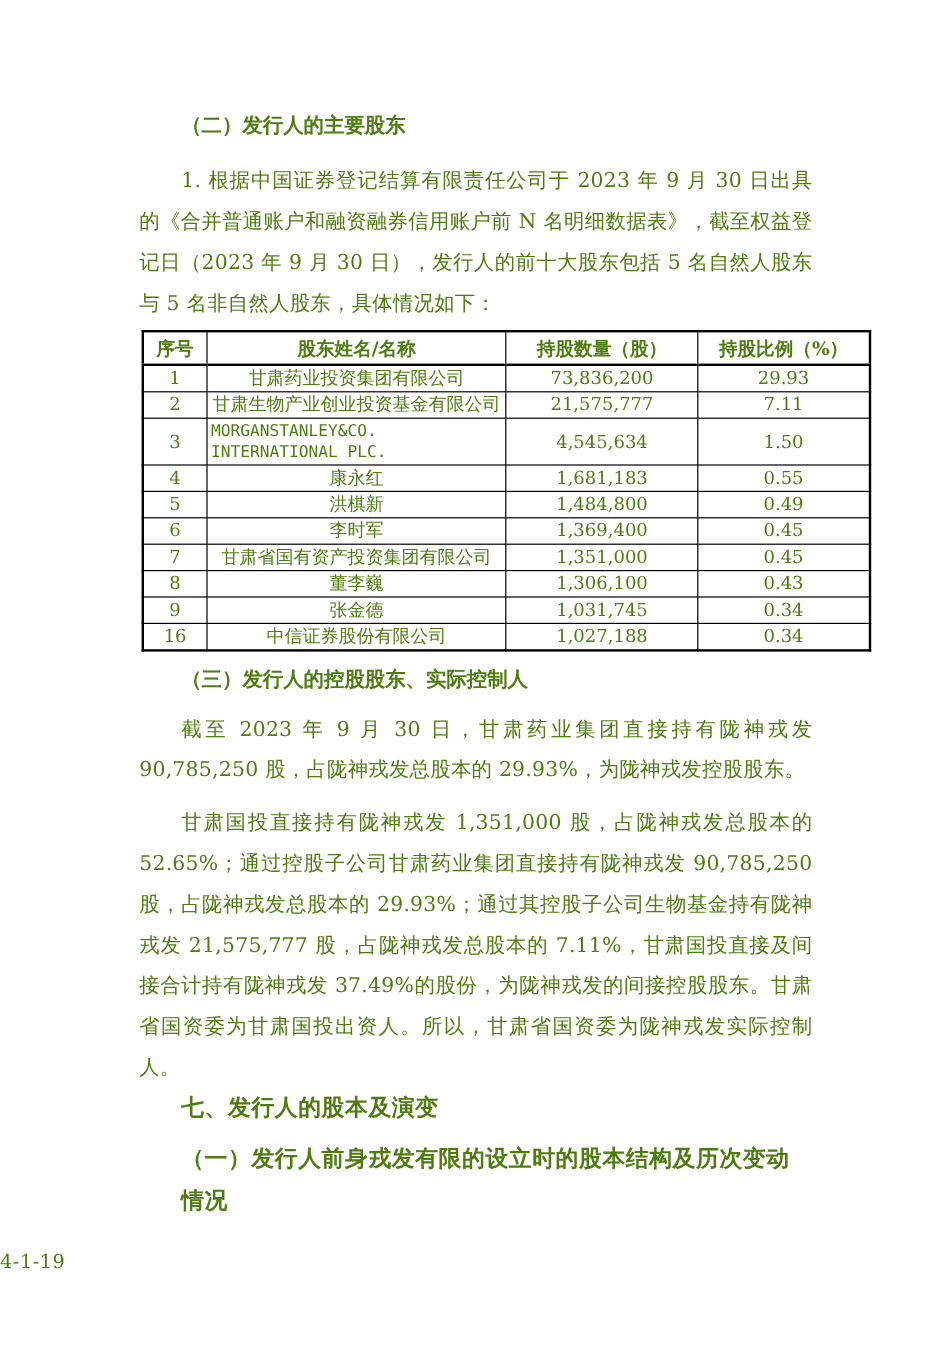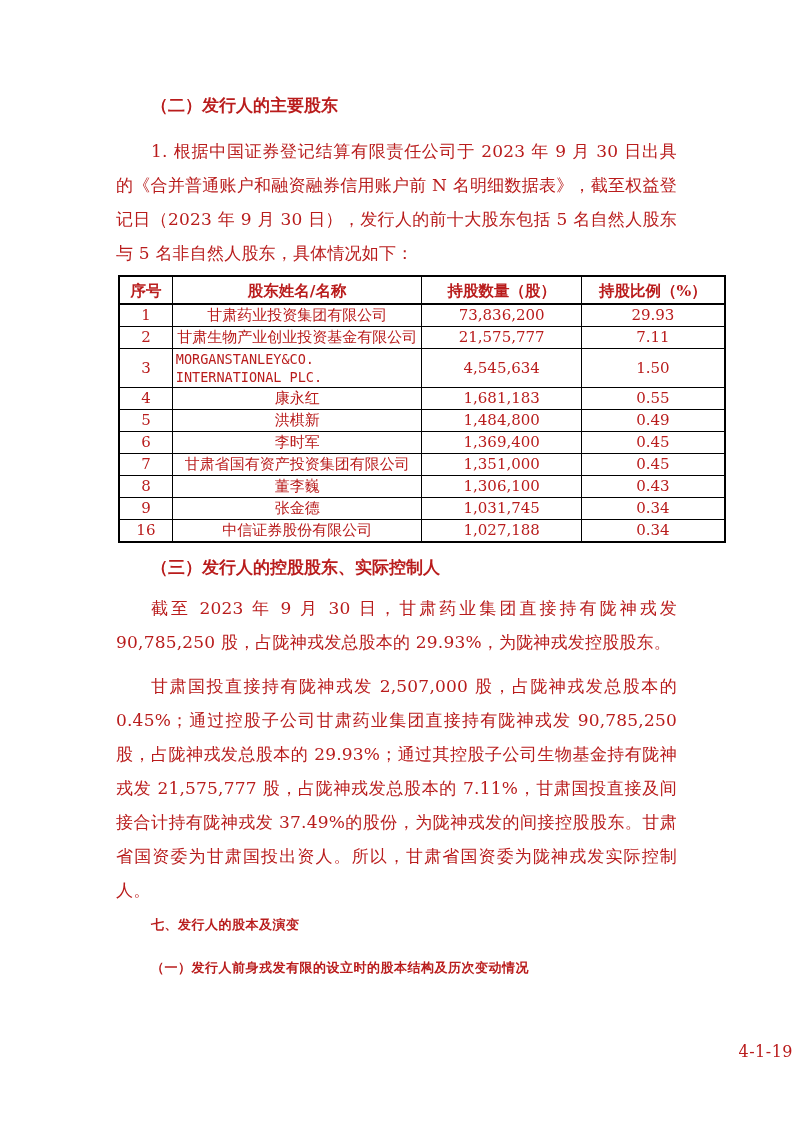--- a/index.html
+++ b/index.html
@@ -1,37 +1,37 @@
 <!DOCTYPE html>
 <html lang="zh"><head>
 <meta charset="utf-8">
 <style>
   html,body{margin:0;padding:0;background:#ffffff;}
   .page{
     position:relative;
     width:793px;height:1122px;
     margin:0 auto;
     background:#ffffff;
-    color:#b91c1c;
+    color:#4d7c0f;
     font-family:"DejaVu Serif","Liberation Serif",serif;
     font-size:17px;
     box-sizing:border-box;
     padding:88px 116px 0 116px;
     overflow:hidden;
   }
   .doc-heading{
     font-weight:700;
     line-height:35px;
     padding-left:35px;
     margin:0;
     font-size:17px;
   }
   .doc-heading.sans{
-    font-family:Liberation Sans, sans-serif;
-    font-size:13px;
+    font-family:Liberation Mono, monospace;
+    font-size:19px;
     letter-spacing:.5px;
   }
   .para{
     margin:0;
     line-height:34px;
     text-align:justify;
     text-indent:35px;
     letter-spacing:.2px;
   }
   .para.bold{font-weight:700;line-height:35px;}
@@ -74,21 +74,21 @@
   table.shareholders td.latin-name{
     text-align:left;
     font-family:"DejaVu Sans Mono","Liberation Mono",monospace;
     font-size:13.5px;
     line-height:18px;
     word-break:break-word;
   }
   .footer{
     position:absolute;
     top:1042px;left:0;right:0;
-    text-align:right;
+    text-align:left;
     font-size:16px;
     letter-spacing:.5px;
   }
 </style>
 </head>
 <body>
 
 <div class="page">
 
   <h3 class="doc-heading">（二）发行人的主要股东</h3>
@@ -171,21 +171,21 @@
           <td>1,027,188</td>
           <td>0.34</td>
         </tr>
       </tbody>
   </table>
 
   <h3 class="doc-heading mt-h3">（三）发行人的控股股东、实际控制人</h3>
 
   <p class="para mt-p2">截至 2023 年 9 月 30 日，甘肃药业集团直接持有陇神戎发 90,785,250 股，占陇神戎发总股本的 29.93%，为陇神戎发控股股东。</p>
 
-  <p class="para mt-p3">甘肃国投直接持有陇神戎发 2,507,000 股，占陇神戎发总股本的 0.45%；通过控股子公司甘肃药业集团直接持有陇神戎发 90,785,250 股，占陇神戎发总股本的 29.93%；通过其控股子公司生物基金持有陇神戎发 21,575,777 股，占陇神戎发总股本的 7.11%，甘肃国投直接及间接合计持有陇神戎发 37.49%的股份，为陇神戎发的间接控股股东。甘肃省国资委为甘肃国投出资人。所以，甘肃省国资委为陇神戎发实际控制人。</p>
+  <p class="para mt-p3">甘肃国投直接持有陇神戎发 1,351,000 股，占陇神戎发总股本的 52.65%；通过控股子公司甘肃药业集团直接持有陇神戎发 90,785,250 股，占陇神戎发总股本的 29.93%；通过其控股子公司生物基金持有陇神戎发 21,575,777 股，占陇神戎发总股本的 7.11%，甘肃国投直接及间接合计持有陇神戎发 37.49%的股份，为陇神戎发的间接控股股东。甘肃省国资委为甘肃国投出资人。所以，甘肃省国资委为陇神戎发实际控制人。</p>
 
 
   <h3 class="doc-heading sans mt-h7">七、发行人的股本及演变</h3>
 
   <h3 class="doc-heading sans mt-h71">（一）发行人前身戎发有限的设立时的股本结构及历次变动情况</h3>
 
   <div class="footer">4-1-19</div>
 
 </div>
 

